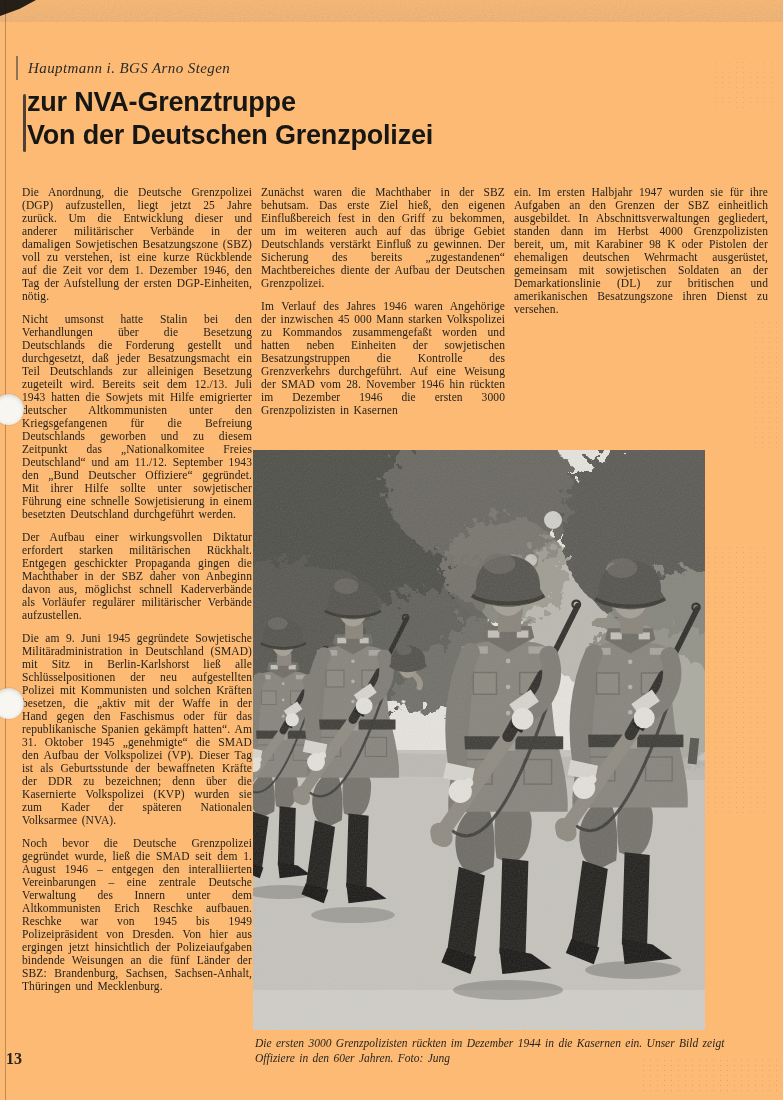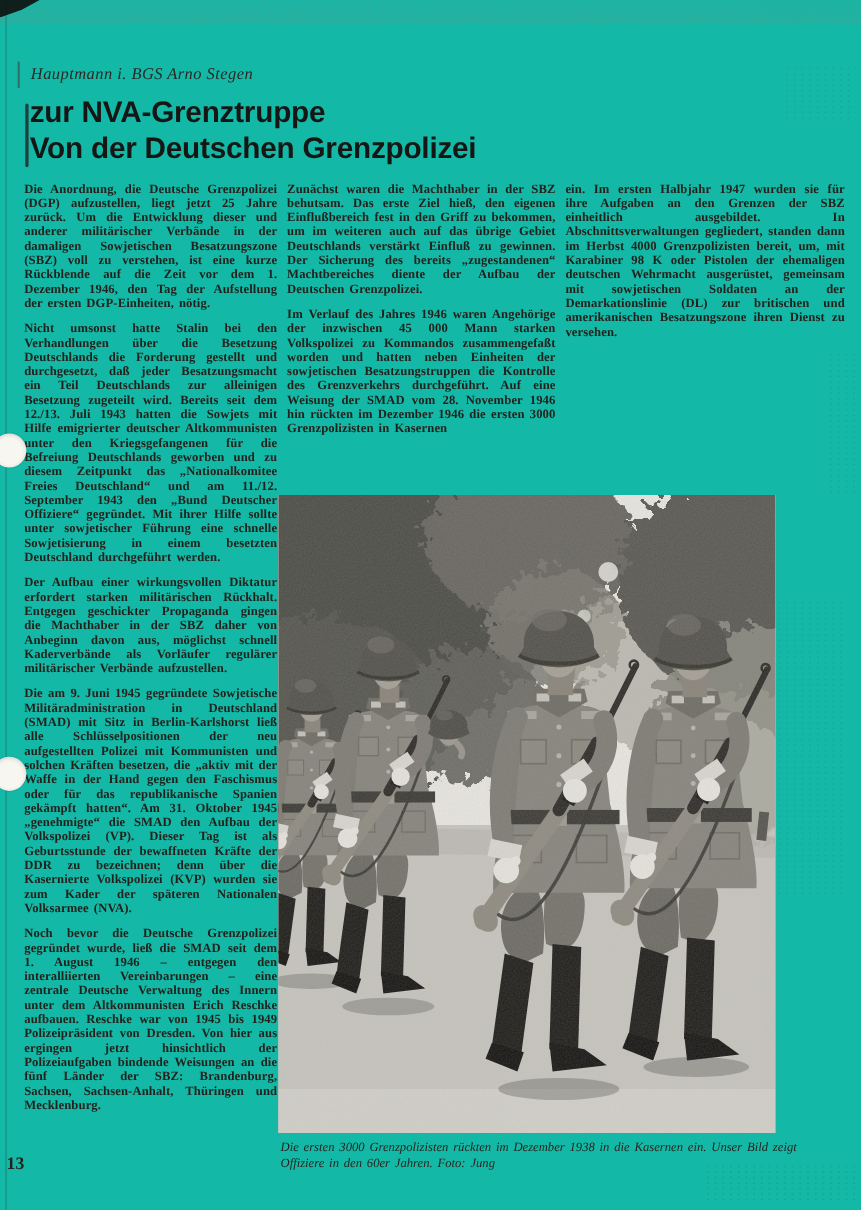--- a/index.html
+++ b/index.html
@@ -1,18 +1,18 @@
 <!DOCTYPE html>
 <html><head>
 <meta charset="utf-8">
 <style>
   html,body{margin:0;padding:0;background:#e9e8e4;}
   .page{
     position:relative;width:783px;height:1100px;margin:0 auto;
-    background:#14b8a6;overflow:hidden;
+    background:#fdba74;overflow:hidden;
     font-family:"Liberation Serif","DejaVu Serif",serif;color:#21201c;
   }
   
   .noise-top{position:absolute;left:0;top:0;width:783px;height:30px;pointer-events:none;}
   .corner-mark{position:absolute;left:0;top:0;width:36px;height:16px;background:#0e0e0d;
     clip-path:polygon(0 0,100% 0,55% 55%,0 100%);opacity:.9;}
   .edge-band{position:absolute;left:0;top:40px;width:4px;height:130px;background:#17161
 
 4;opacity:.85;}
   .edge-line{position:absolute;left:5px;top:0;width:1px;height:1100px;background:rgba(20,20,18,.28);}
@@ -28,21 +28,21 @@
   .sp2{left:640px;top:1058px;width:140px;height:34px;opacity:.3;}
   .sp3{left:752px;top:320px;width:28px;height:130px;opacity:.22;}
   .sp4{left:712px;top:60px;width:66px;height:50px;opacity:.2;}
   
   .byline{position:absolute;left:28px;top:60px;font-style:italic;font-size:15px;
     letter-spacing:.4px;color:#2a2925;}
   .title{position:absolute;left:27px;top:86px;width:560px;
     font-family:"Liberation Sans","DejaVu Sans",sans-serif;font-weight:bold;
     font-size:27px;line-height:33px;letter-spacing:-.2px;color:#161614;}
   
-  .col{position:absolute;top:166px;font-weight:bold;}
+  .col{position:absolute;top:186px;}
   .col1{left:22px;width:230px;}
   .col2{left:261px;width:244px;}
   .col3{left:514px;width:254px;}
   .col p{margin:0 0 10px 0;font-size:11.5px;line-height:13px;text-align:justify;
     word-spacing:1.6px;letter-spacing:.1px;color:#23221d;}
   
   .photo{position:absolute;left:253px;top:450px;width:452px;height:580px;
     background:#cbc9c2;overflow:hidden;}
   .photo svg{display:block;}
   .caption{position:absolute;left:255px;top:1036px;width:506px;font-style:italic;
@@ -208,16 +208,16 @@
       <use href="#sol" transform="translate(-22,142) scale(0.9)"></use>
       <use href="#sol" transform="translate(35,97) scale(1.12)"></use>
       <use href="#hed" transform="translate(155,207) scale(0.95)"></use>
       <use href="#sol" transform="translate(171,63) scale(1.45)"></use>
       <use href="#sol" transform="translate(296,69) scale(1.4)"></use>
 
       <rect x="0" y="0" width="452" height="580" filter="url(#grain)" opacity="0.5"></rect>
     </svg>
   </div>
 
-  <div class="caption">Die ersten 3000 Grenzpolizisten rückten im Dezember 1938 in die Kasernen ein. Unser Bild zeigt Offiziere in den 60er Jahren. Foto: Jung</div>
+  <div class="caption">Die ersten 3000 Grenzpolizisten rückten im Dezember 1944 in die Kasernen ein. Unser Bild zeigt Offiziere in den 60er Jahren. Foto: Jung</div>
   <div class="pageno">13</div>
 
 </div>
 
 </body></html>

